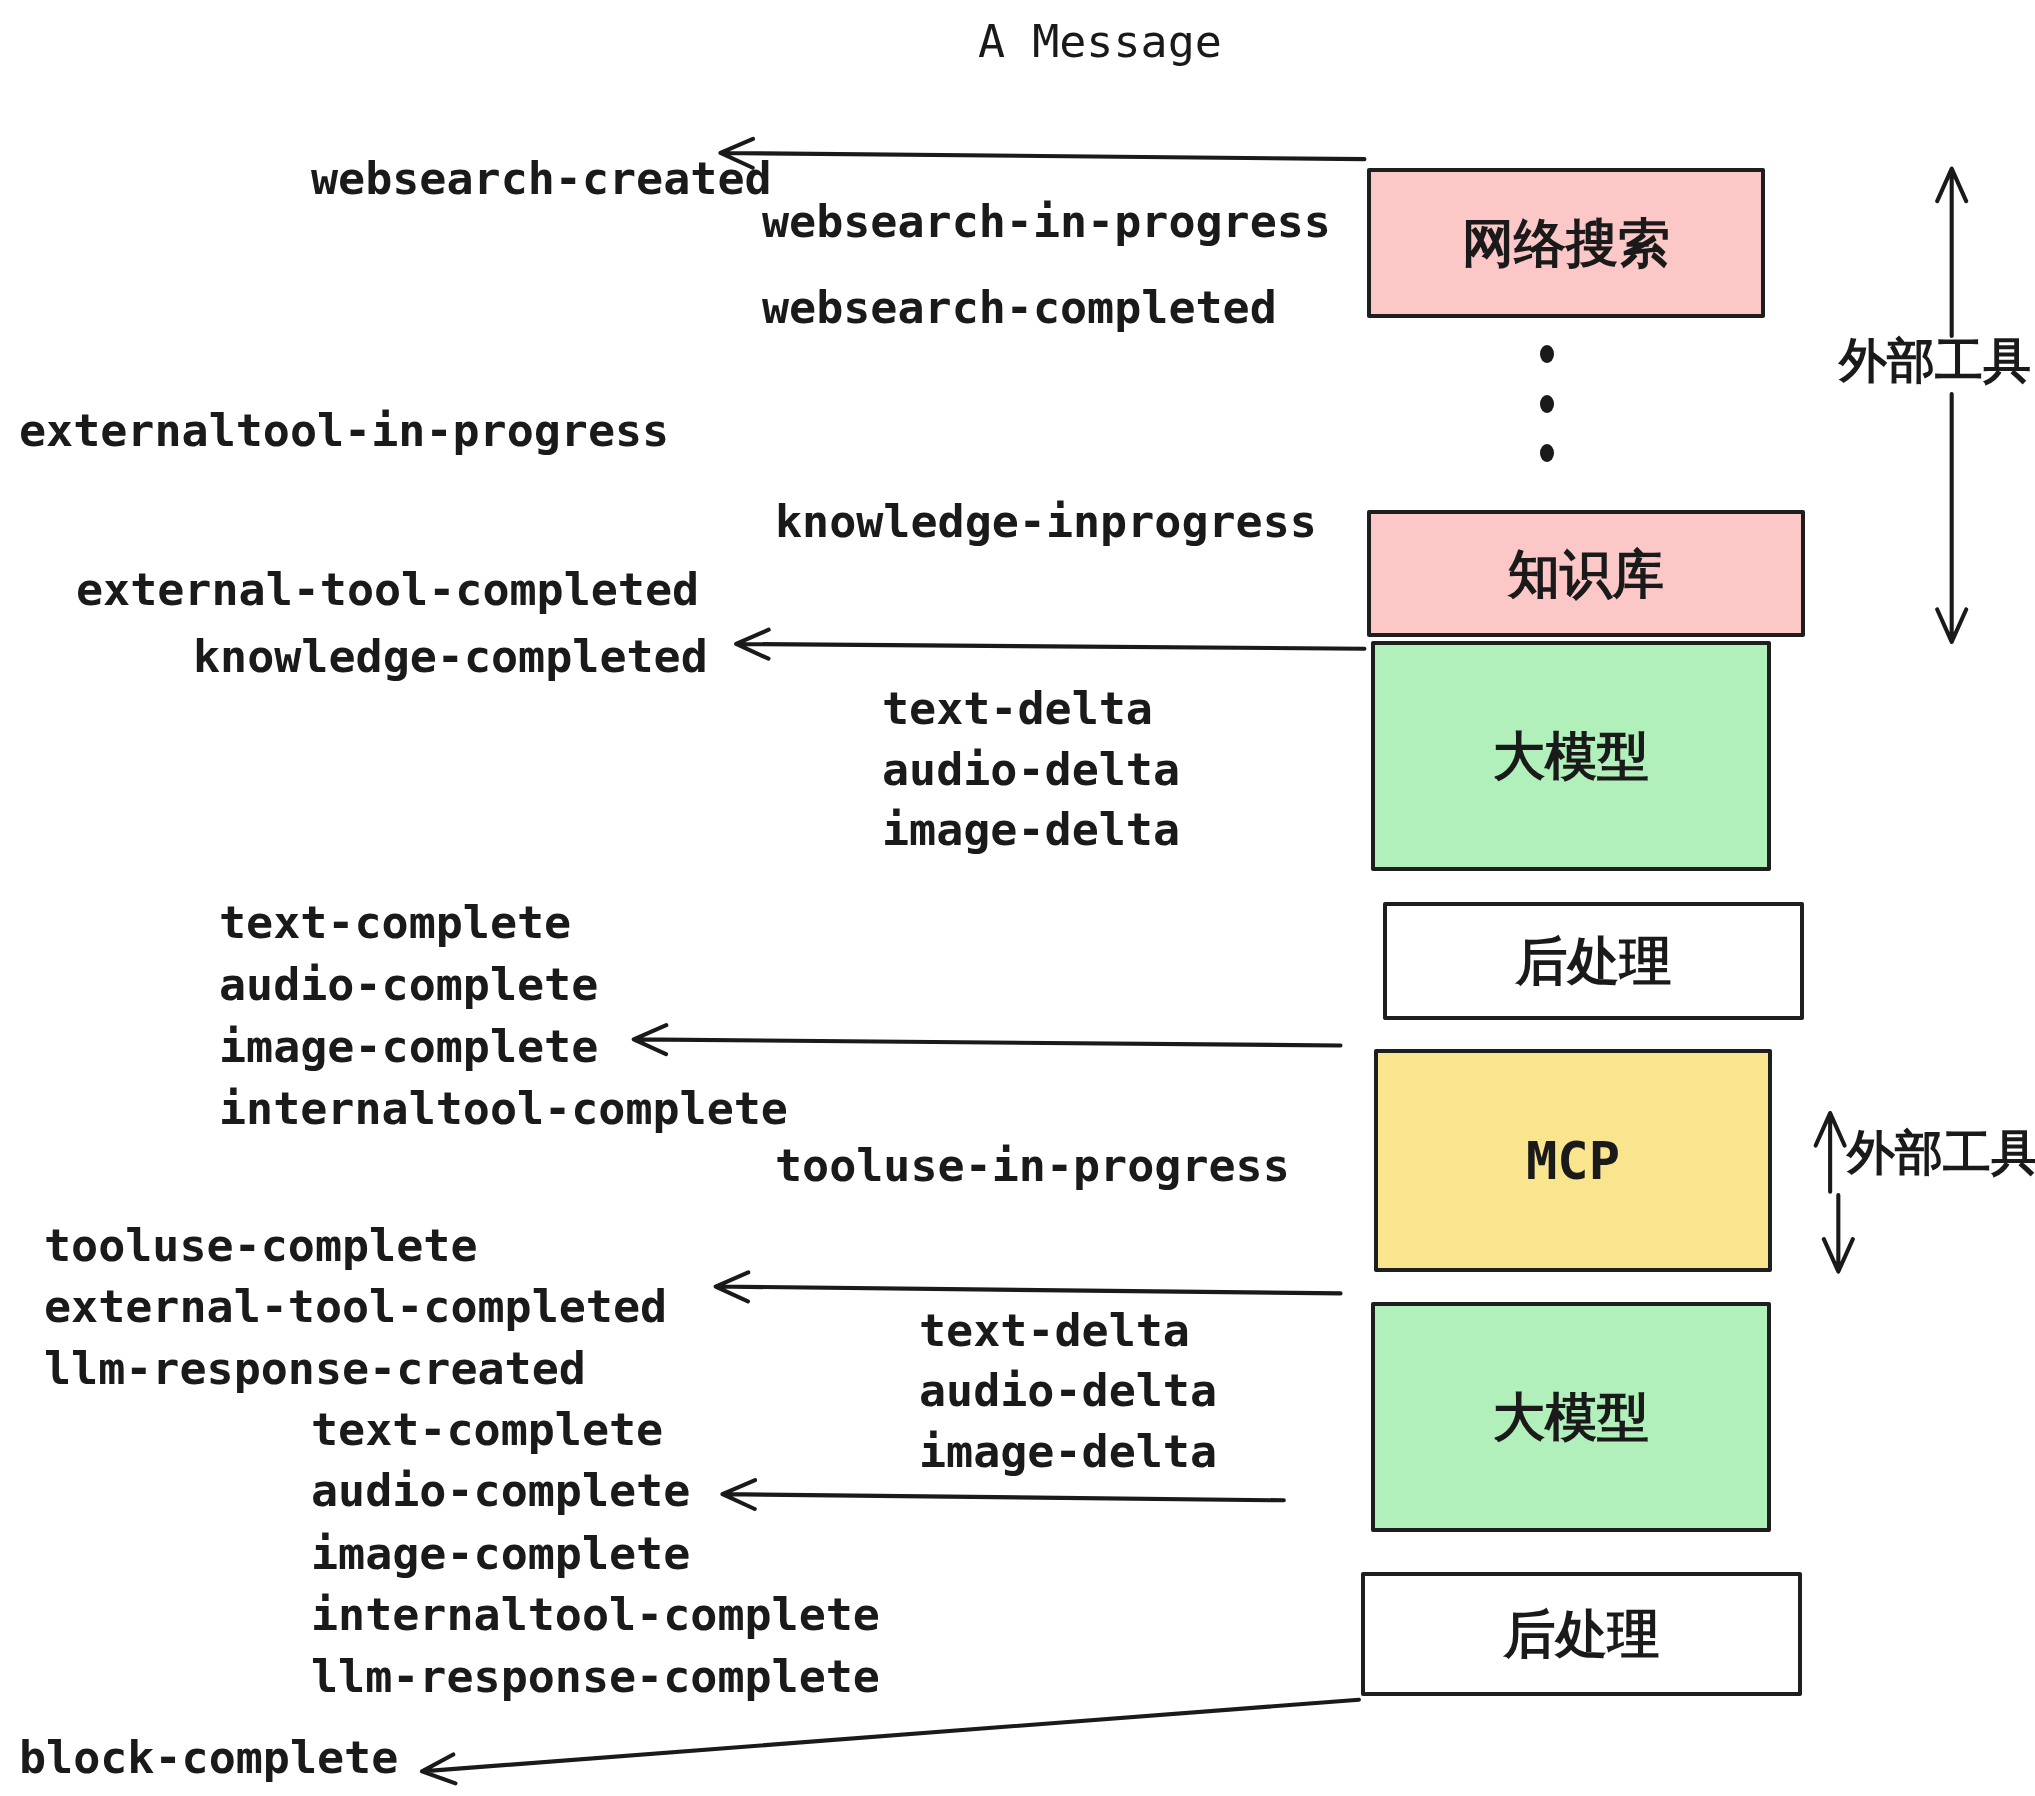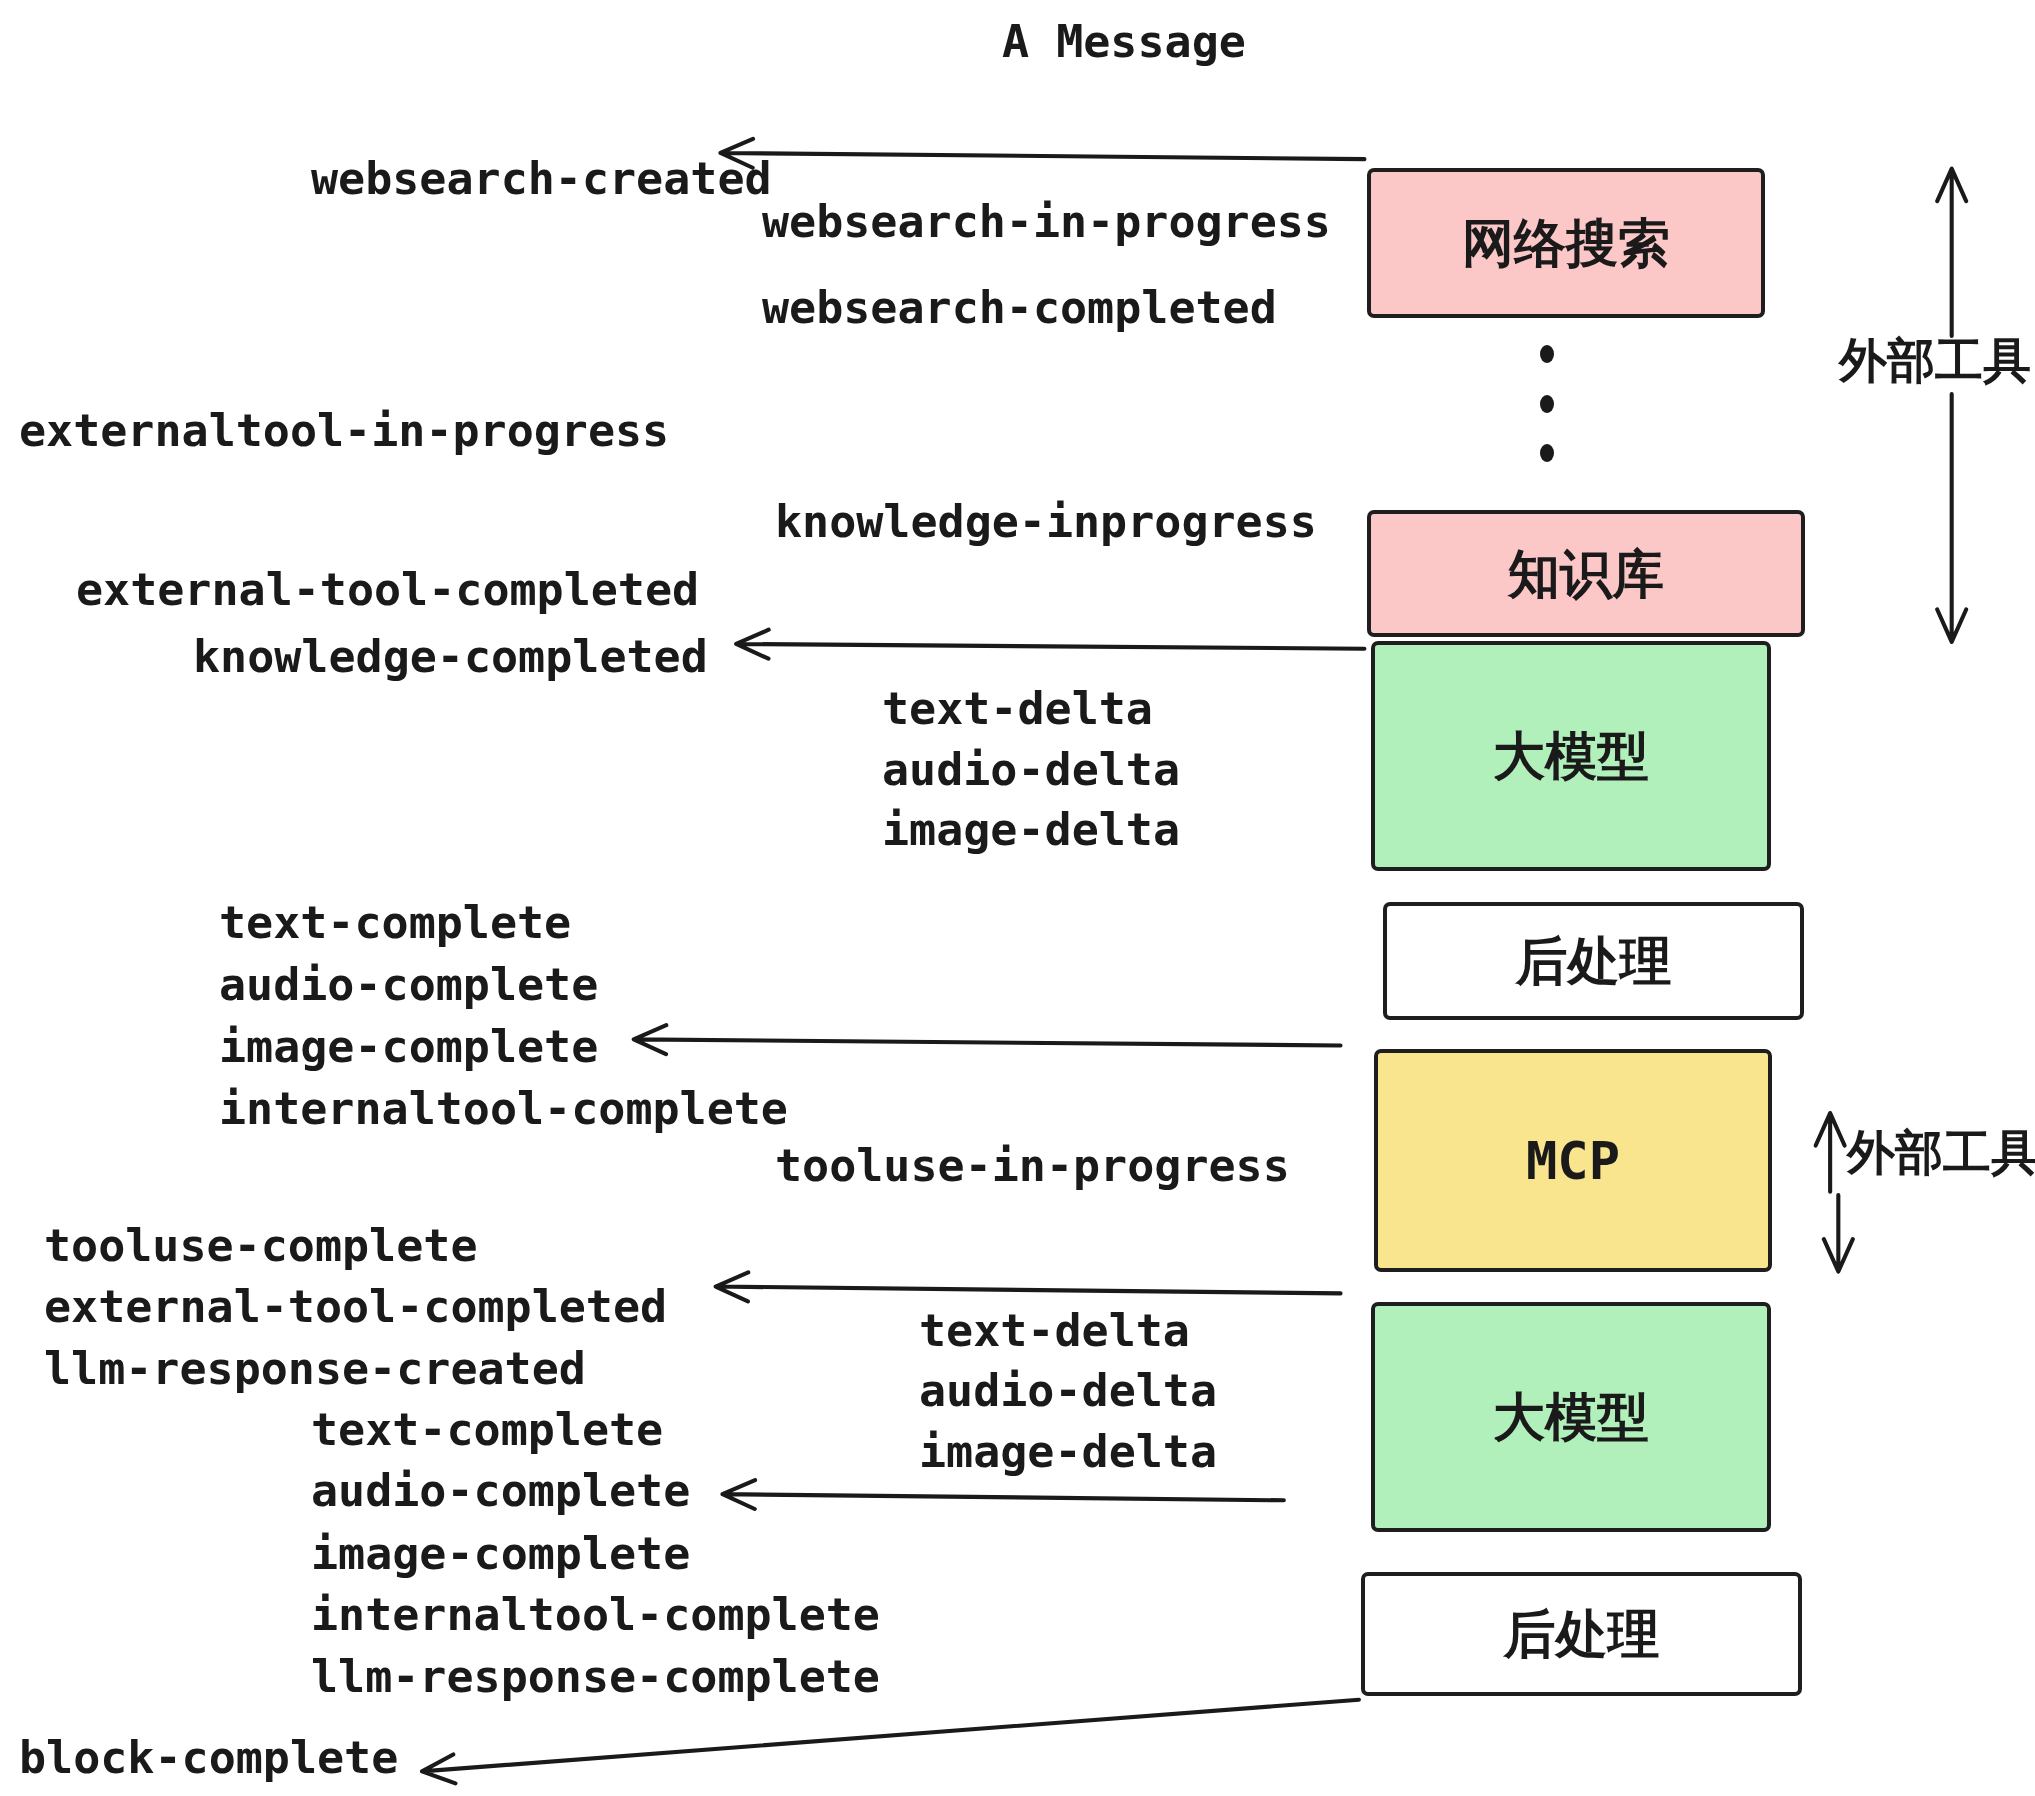--- a/index.html
+++ b/index.html
@@ -1,28 +1,28 @@
 <!DOCTYPE html>
 <html style="font-size:11px"><head>
 <meta charset="utf-8">
 <style>
   html,body{margin:0;padding:0;background:#ffffff;}
   .canvas{
     position:relative;width:2035px;height:1796px;background:#ffffff;overflow:hidden;
     font-family:"DejaVu Sans Mono","Liberation Mono",monospace;color:#1a1a1a;
   }
   .title{
-    position:absolute;font-size:45px;font-weight:bold;white-space:nowrap;line-height:1;margin-left:24px;
+    position:absolute;font-size:45px;font-weight:normal;white-space:nowrap;line-height:1;
   }
   .evt{
     position:absolute;font-size:45px;font-weight:bold;white-space:nowrap;line-height:1;
     letter-spacing:0px;
   }
   .box{
-    position:absolute;border:4.1px solid #1e1e1e;border-radius:7px;
+    position:absolute;border:4.1px solid #1e1e1e;border-radius:2px;
     display:flex;align-items:center;justify-content:center;box-sizing:border-box;
   }
   .box-label{
     font-size:52px;font-weight:bold;line-height:1;white-space:nowrap;
     font-family:"DejaVu Sans","Liberation Sans",sans-serif;
   }
   .box-label.mono{font-family:"DejaVu Sans Mono","Liberation Mono",monospace;}
   .side-label{
     position:absolute;font-size:48px;font-weight:bold;line-height:1;white-space:nowrap;
     font-family:"DejaVu Sans","Liberation Sans",sans-serif;

